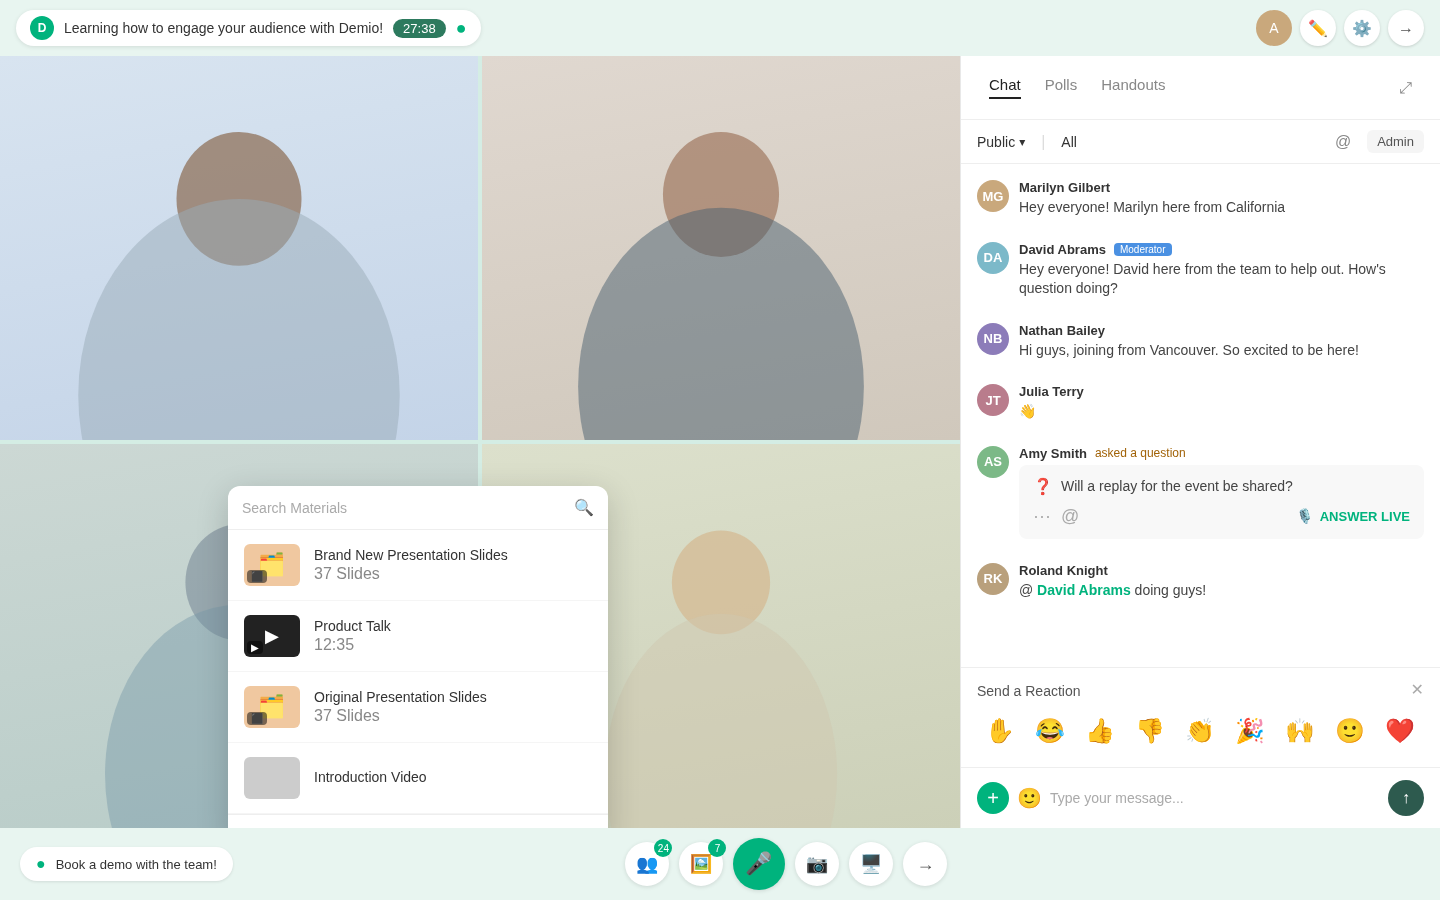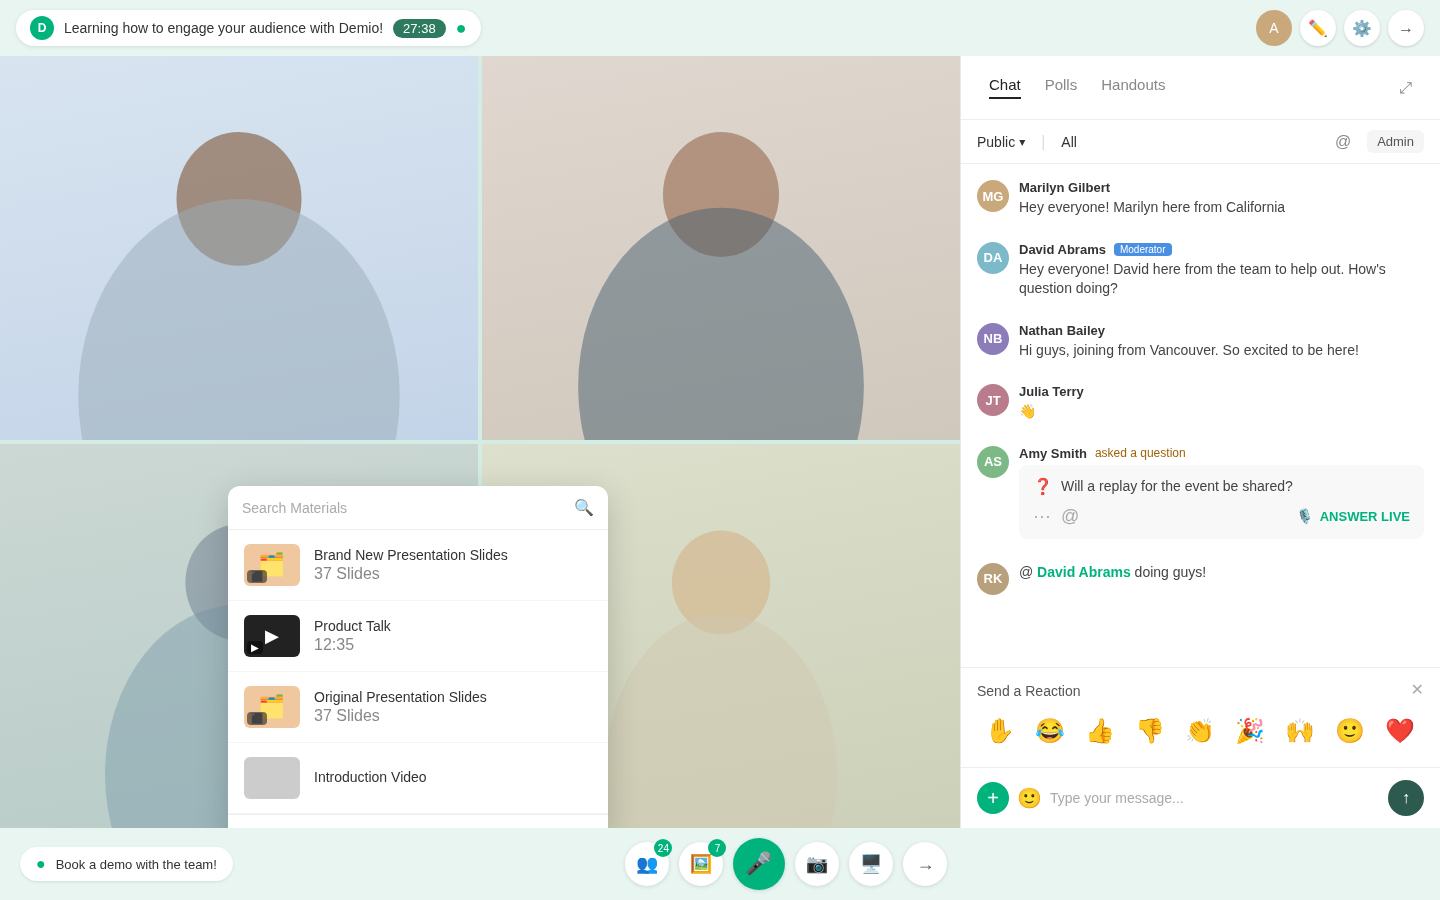--- a/index.html
+++ b/index.html
@@ -584,20 +584,23 @@
                 <span>ANSWER LIVE</span>
               </div>
             </div>
           </div>
         </div>
       </div>
 
       <div class="chat-msg">
         <div class="msg-avatar" style="background:#b9a07c;">RK</div>
         <div class="msg-content">
+          <div class="msg-header">
+            <span class="msg-name">Roland Knight</span>
+          </div>
           <div class="msg-text">
             <span>@ </span><span class="mention-name">David Abrams</span><span> doing guys!</span>
           </div>
         </div>
       </div>
     </div>
 
     <div class="reaction-panel">
       <div class="reaction-header">
         <span class="reaction-title">Send a Reaction</span>

